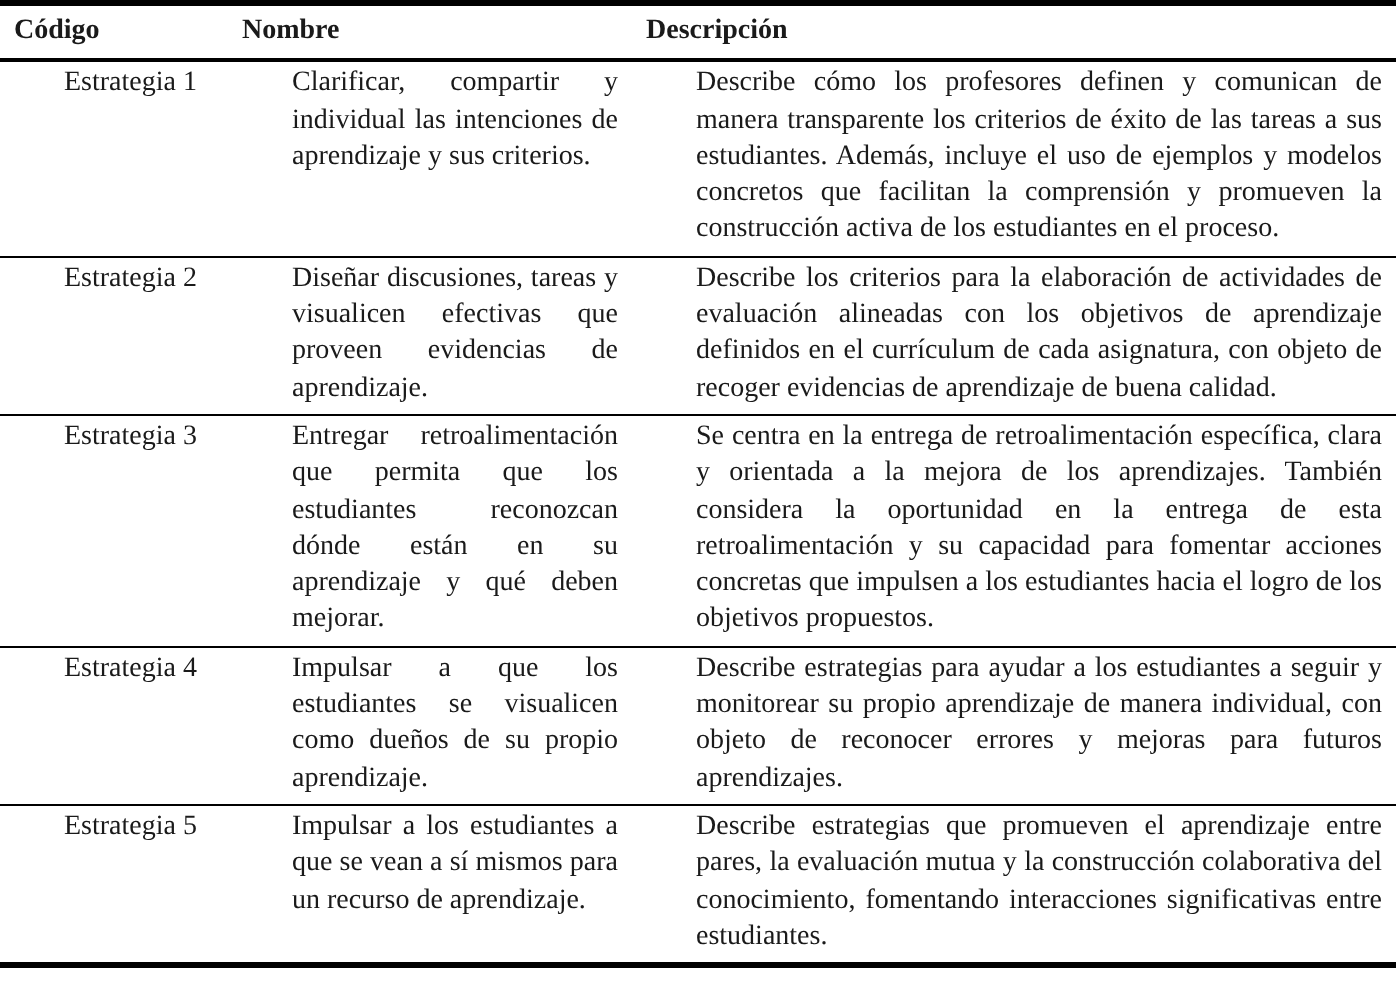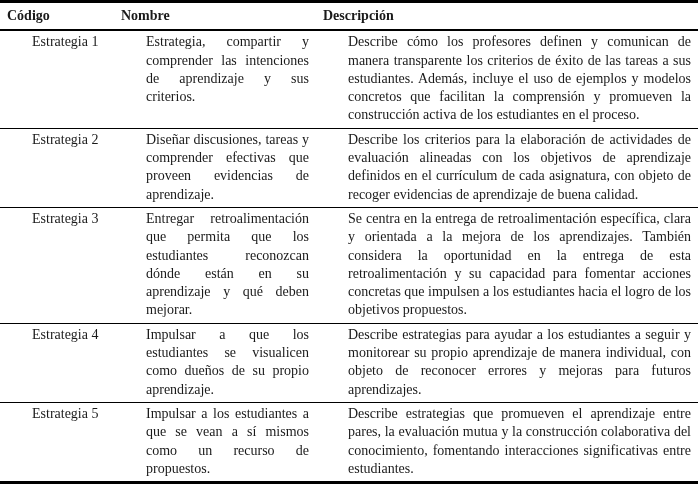--- a/index.html
+++ b/index.html
@@ -63,38 +63,38 @@
     <thead>
       <tr>
         <th class="col-codigo">Código</th>
         <th class="col-nombre">Nombre</th>
         <th class="col-descripcion">Descripción</th>
       </tr>
     </thead>
     <tbody id="table-body">
         <tr>
           <td class="col-codigo">Estrategia 1</td>
-          <td class="col-nombre">Estrategia, compartir y comprender las intenciones de aprendizaje y sus criterios.</td>
+          <td class="col-nombre">Clarificar, compartir y individual las intenciones de aprendizaje y sus criterios.</td>
           <td class="col-descripcion">Describe cómo los profesores definen y comunican de manera transparente los criterios de éxito de las tareas a sus estudiantes. Además, incluye el uso de ejemplos y modelos concretos que facilitan la comprensión y promueven la construcción activa de los estudiantes en el proceso.</td>
         </tr>
         <tr>
           <td class="col-codigo">Estrategia 2</td>
-          <td class="col-nombre">Diseñar discusiones, tareas y comprender efectivas que proveen evidencias de aprendizaje.</td>
+          <td class="col-nombre">Diseñar discusiones, tareas y visualicen efectivas que proveen evidencias de aprendizaje.</td>
           <td class="col-descripcion">Describe los criterios para la elaboración de actividades de evaluación alineadas con los objetivos de aprendizaje definidos en el currículum de cada asignatura, con objeto de recoger evidencias de aprendizaje de buena calidad.</td>
         </tr>
         <tr>
           <td class="col-codigo">Estrategia 3</td>
           <td class="col-nombre">Entregar retroalimentación que permita que los estudiantes reconozcan dónde están en su aprendizaje y qué deben mejorar.</td>
           <td class="col-descripcion">Se centra en la entrega de retroalimentación específica, clara y orientada a la mejora de los aprendizajes. También considera la oportunidad en la entrega de esta retroalimentación y su capacidad para fomentar acciones concretas que impulsen a los estudiantes hacia el logro de los objetivos propuestos.</td>
         </tr>
         <tr>
           <td class="col-codigo">Estrategia 4</td>
           <td class="col-nombre">Impulsar a que los estudiantes se visualicen como dueños de su propio aprendizaje.</td>
           <td class="col-descripcion">Describe estrategias para ayudar a los estudiantes a seguir y monitorear su propio aprendizaje de manera individual, con objeto de reconocer errores y mejoras para futuros aprendizajes.</td>
         </tr>
         <tr>
           <td class="col-codigo">Estrategia 5</td>
-          <td class="col-nombre">Impulsar a los estudiantes a que se vean a sí mismos como un recurso de propuestos.</td>
+          <td class="col-nombre">Impulsar a los estudiantes a que se vean a sí mismos para un recurso de aprendizaje.</td>
           <td class="col-descripcion">Describe estrategias que promueven el aprendizaje entre pares, la evaluación mutua y la construcción colaborativa del conocimiento, fomentando interacciones significativas entre estudiantes.</td>
         </tr>
       </tbody>
   </table>
 </div>
 
 </body></html>

